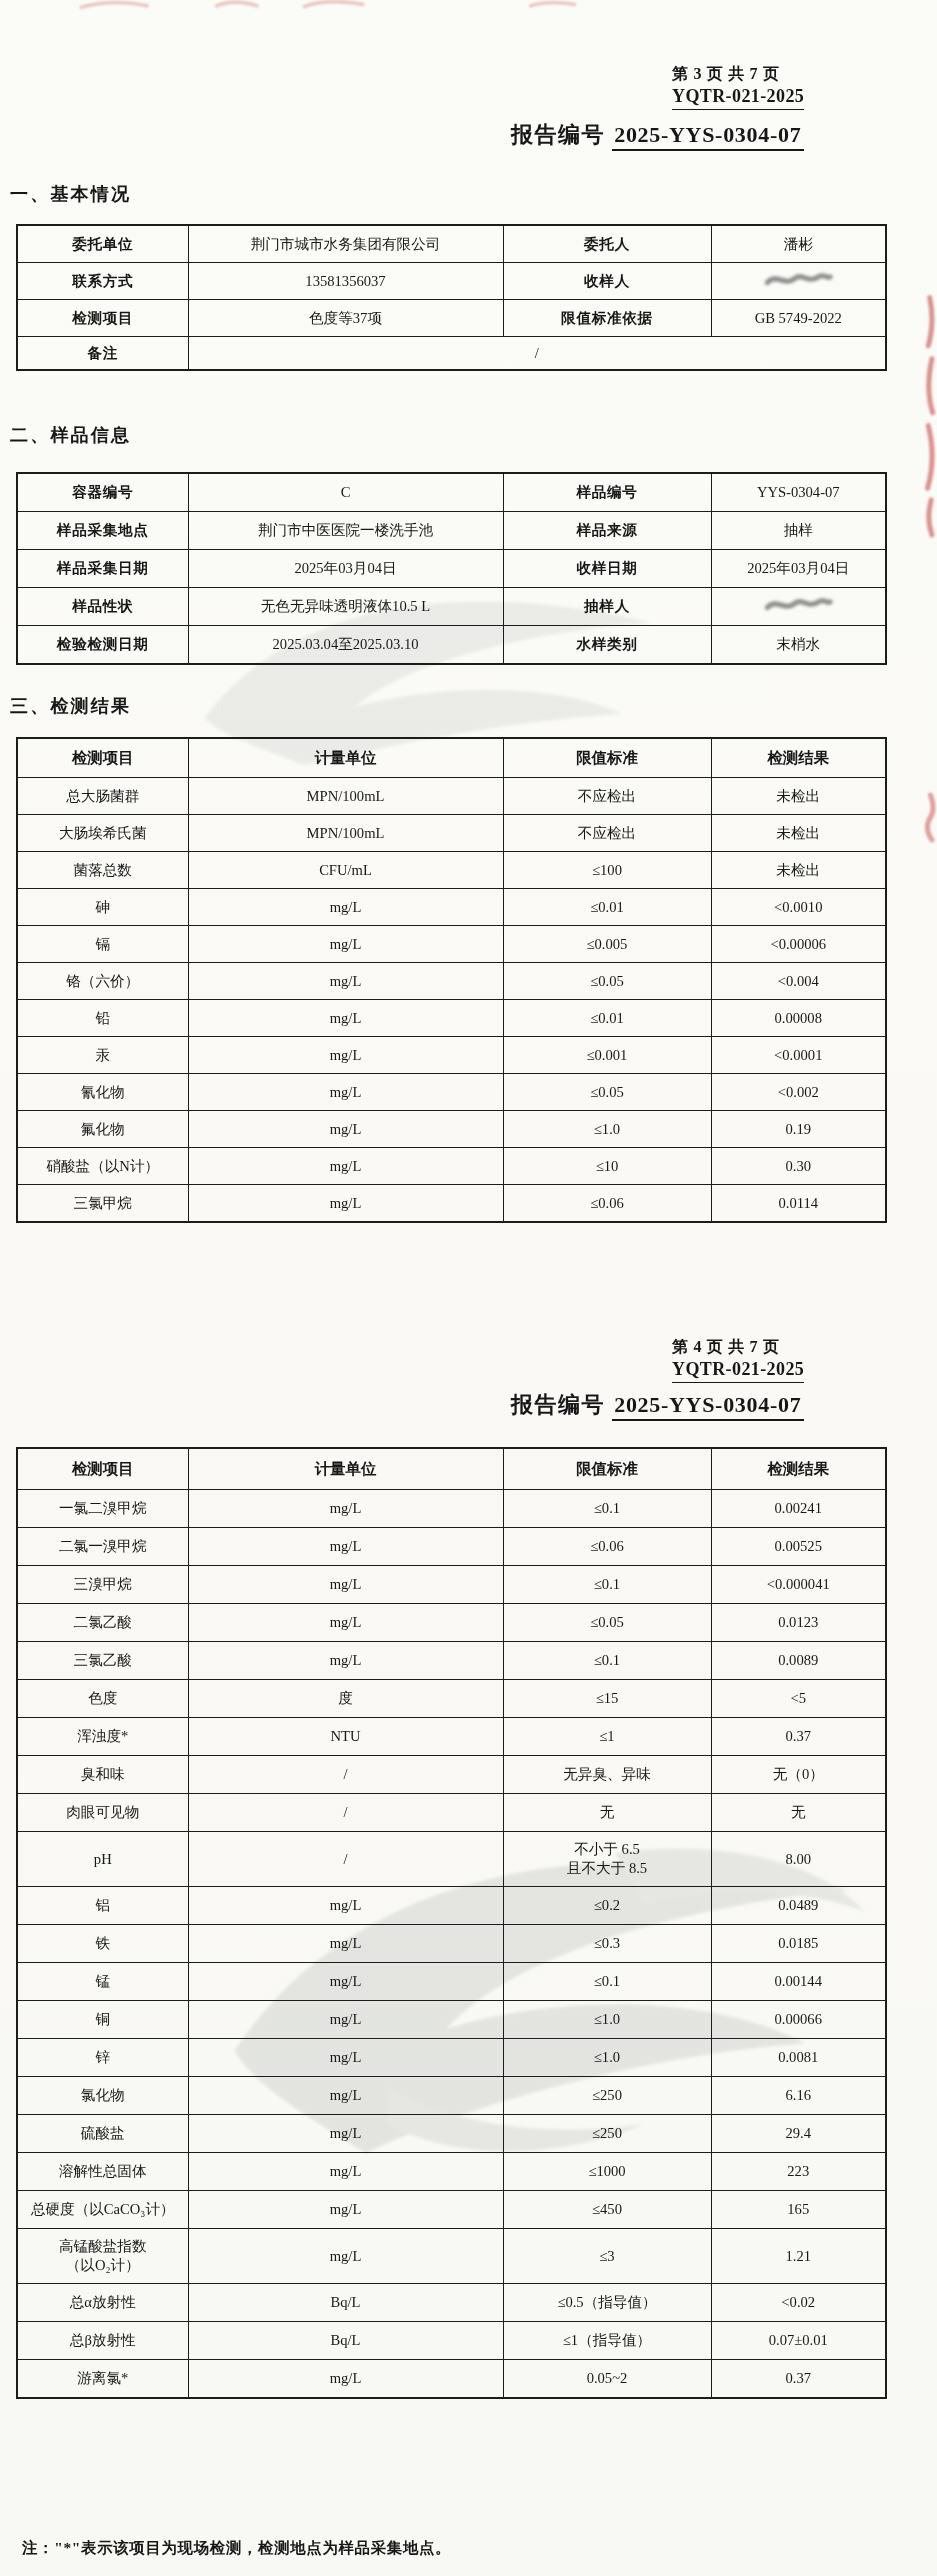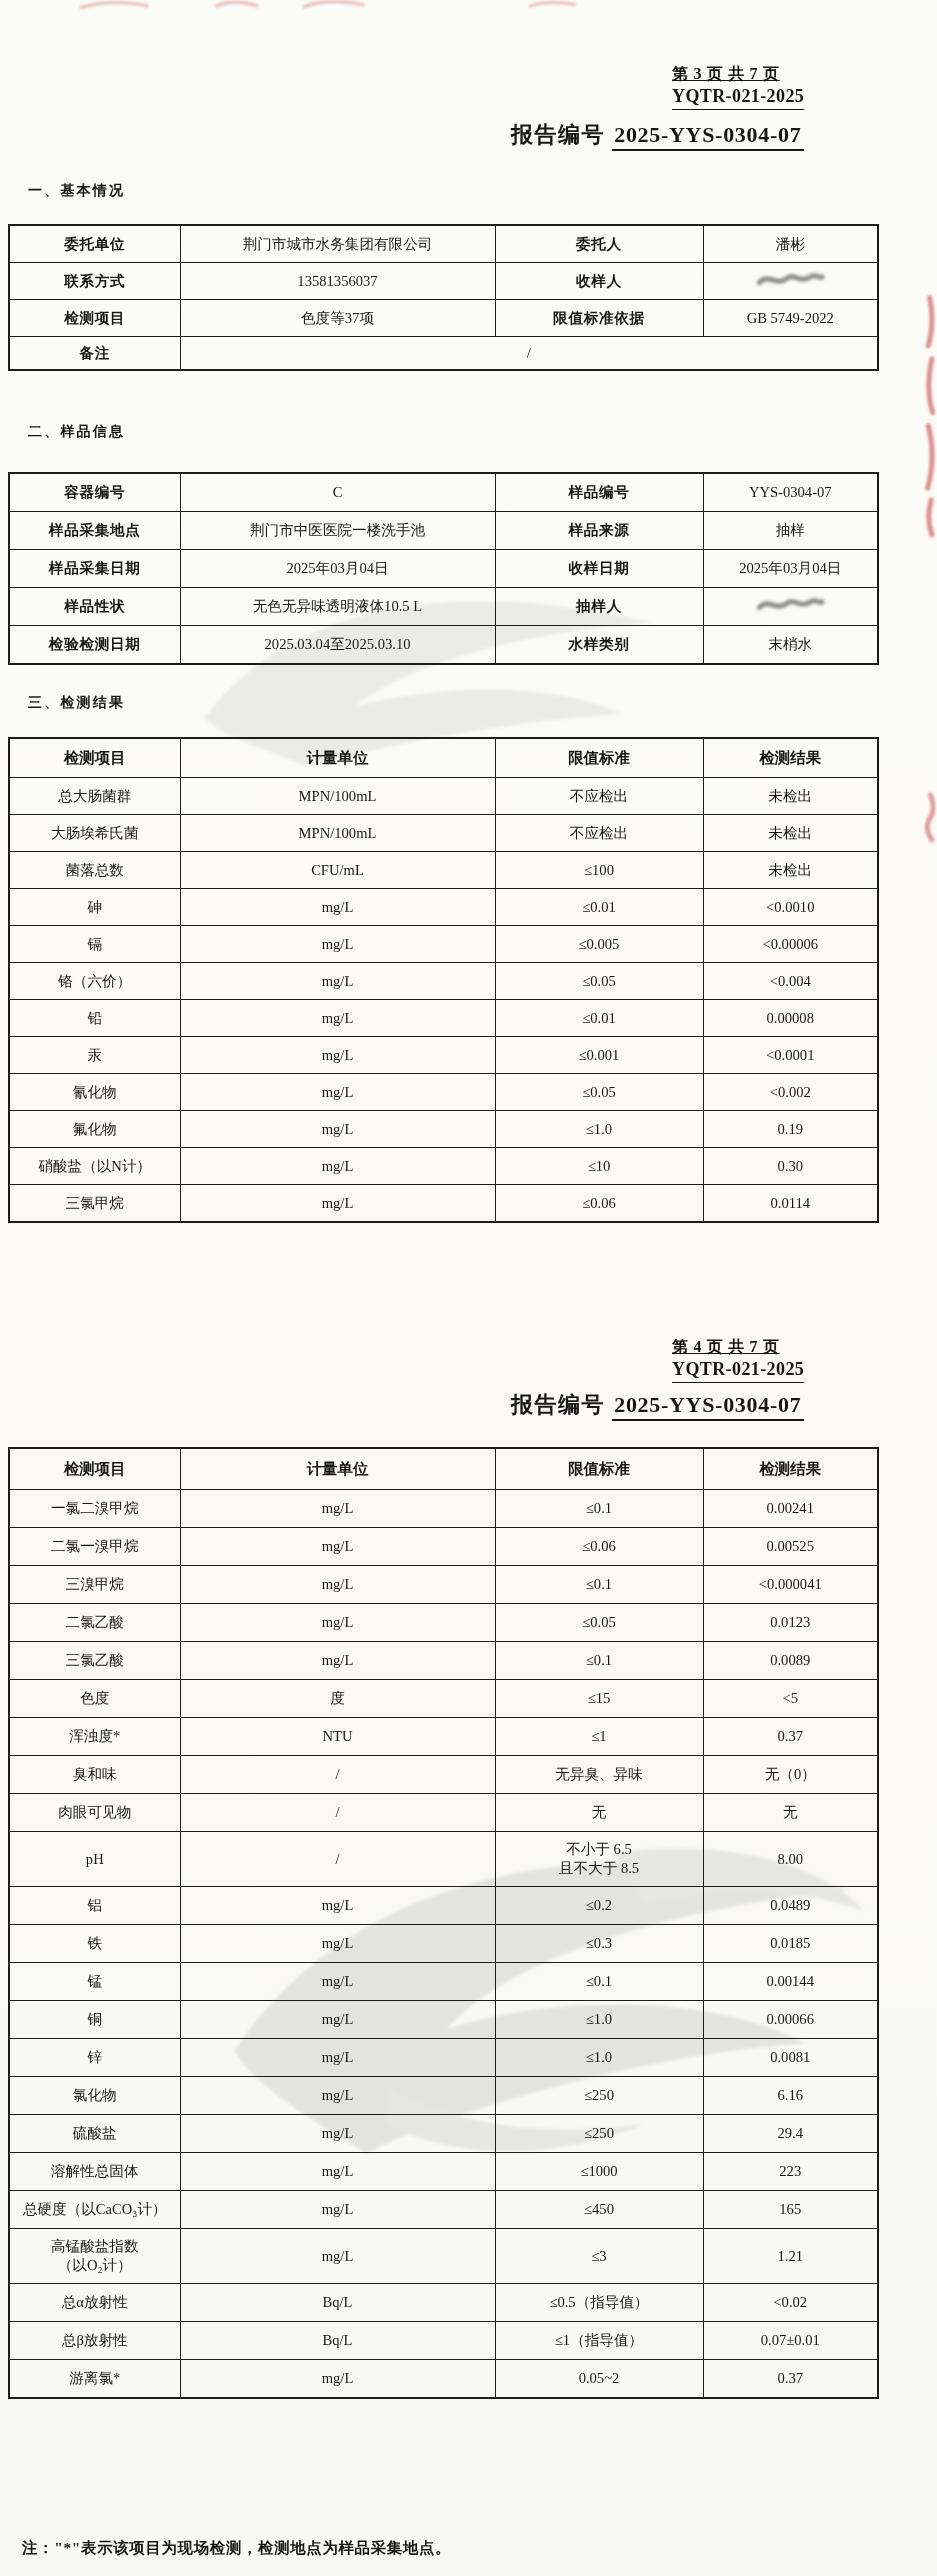--- a/index.html
+++ b/index.html
@@ -13,41 +13,40 @@
     width:937px;height:2576px;
     margin:0 auto;
     background:linear-gradient(180deg,#fbfbf8 0%,#faf9f6 55%,#f8f8f4 100%);
     overflow:hidden;
   }
   
   .page-head{
     position:absolute;left:672px;
     font-weight:bold;font-size:16px;line-height:1.3;
     letter-spacing:0.7px;
-    text-decoration:underline;
   }
   .page-head .code{
     display:inline-block;font-size:18px;letter-spacing:0.4px;
     border-bottom:1.5px solid #171717;padding-bottom:0.7px;
   }
   .report-line{
     position:absolute;left:511px;
     font-weight:bold;font-size:22px;letter-spacing:1.5px;white-space:nowrap;
   }
   .report-line .num{
     border-bottom:2.2px solid #171717;
     padding:0 2.2px 1.5px 2.2px;letter-spacing:0.7px;
   }
   .sec-title{
-    position:absolute;left:28px;
-    font-weight:bold;font-size:14px;letter-spacing:2.2px;
+    position:absolute;left:10px;
+    font-weight:bold;font-size:18px;letter-spacing:2.2px;
   }
   
   table{
-    position:absolute;left:8px;
+    position:absolute;left:16px;
     border-collapse:collapse;table-layout:fixed;
     border:2.2px solid #1c1c1c;
     background:transparent;
     padding-left:34px;
   }
   col.c1{width:171px}col.c2{width:315px}col.c3{width:208px}col.c4{width:175px}
   th,td{
     border:1.5px solid #1c1c1c;
     text-align:center;vertical-align:middle;
     font-size:14.6px;line-height:1.3;

